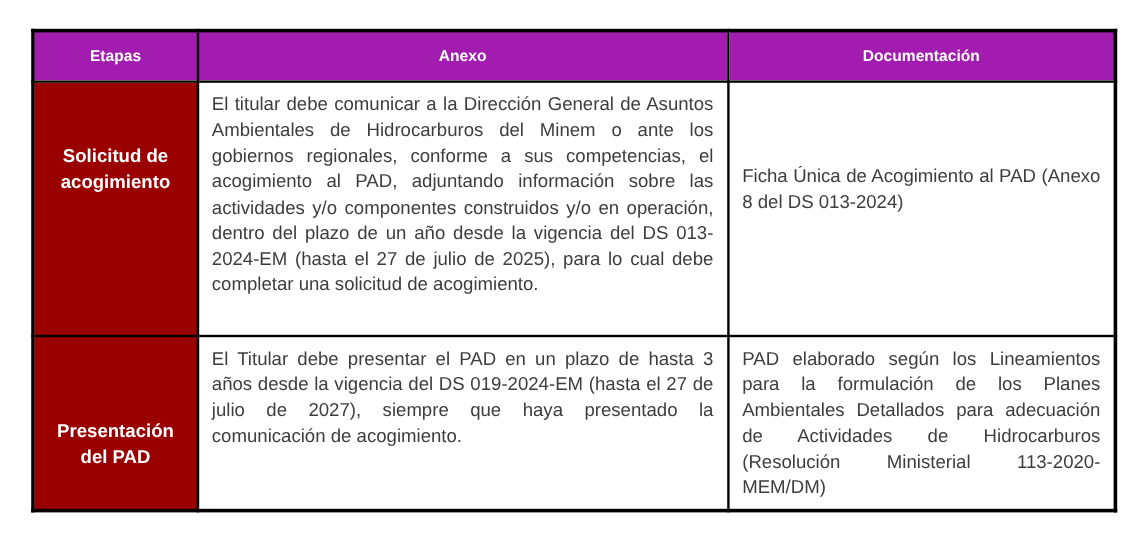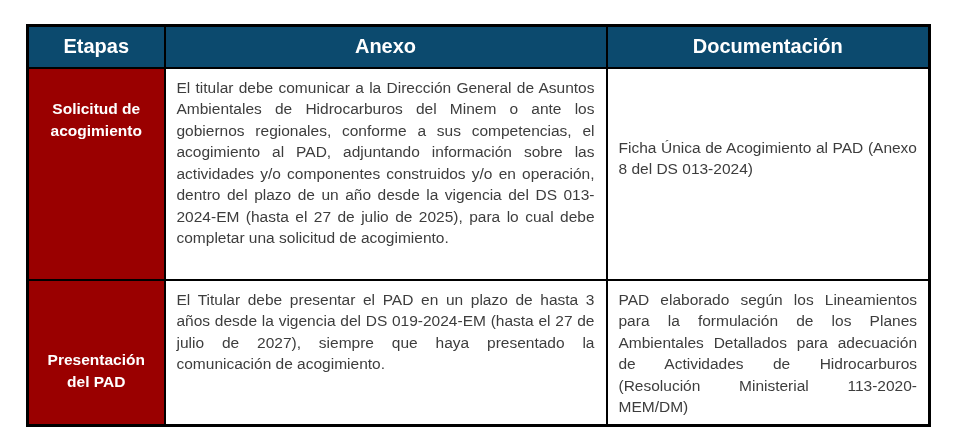--- a/index.html
+++ b/index.html
@@ -26,42 +26,42 @@
     border: 3px solid #000000;
   }
   .pad-table th, .pad-table td {
     border: 2px solid #000000;
     box-sizing: border-box;
     overflow: hidden;
   }
   
   tr.header-row { height: 42px; }
   th.hdr {
-    background: #0c4a6e;
+    background: #a21caf;
     color: #ffffff;
     font-weight: bold;
-    font-size: 20px;
+    font-size: 13px;
     text-align: center;
     vertical-align: middle;
     padding: 0 4px;
   }
   
   tr.row-1 { height: 212px; }
   tr.row-2 { height: 144px; }
   td.etapa {
     background: #9A0000;
     color: #ffffff;
     font-weight: bold;
     font-size: 15.5px;
     line-height: 22px;
     text-align: center;
     vertical-align: top;
     padding: 0 10px;
   }
-  td.etapa.et1 { padding-top: 29px; }
+  td.etapa.et1 { padding-top: 51px; }
   td.etapa.et2 { padding-top: 68px; }
   td.body-cell {
     background: #ffffff;
     color: #3d3d3d;
     font-size: 15.5px;
     line-height: 21.5px;
     text-align: justify;
     vertical-align: top;
     padding: 8px 11px 6px 11px;
     margin-top: 30px;

